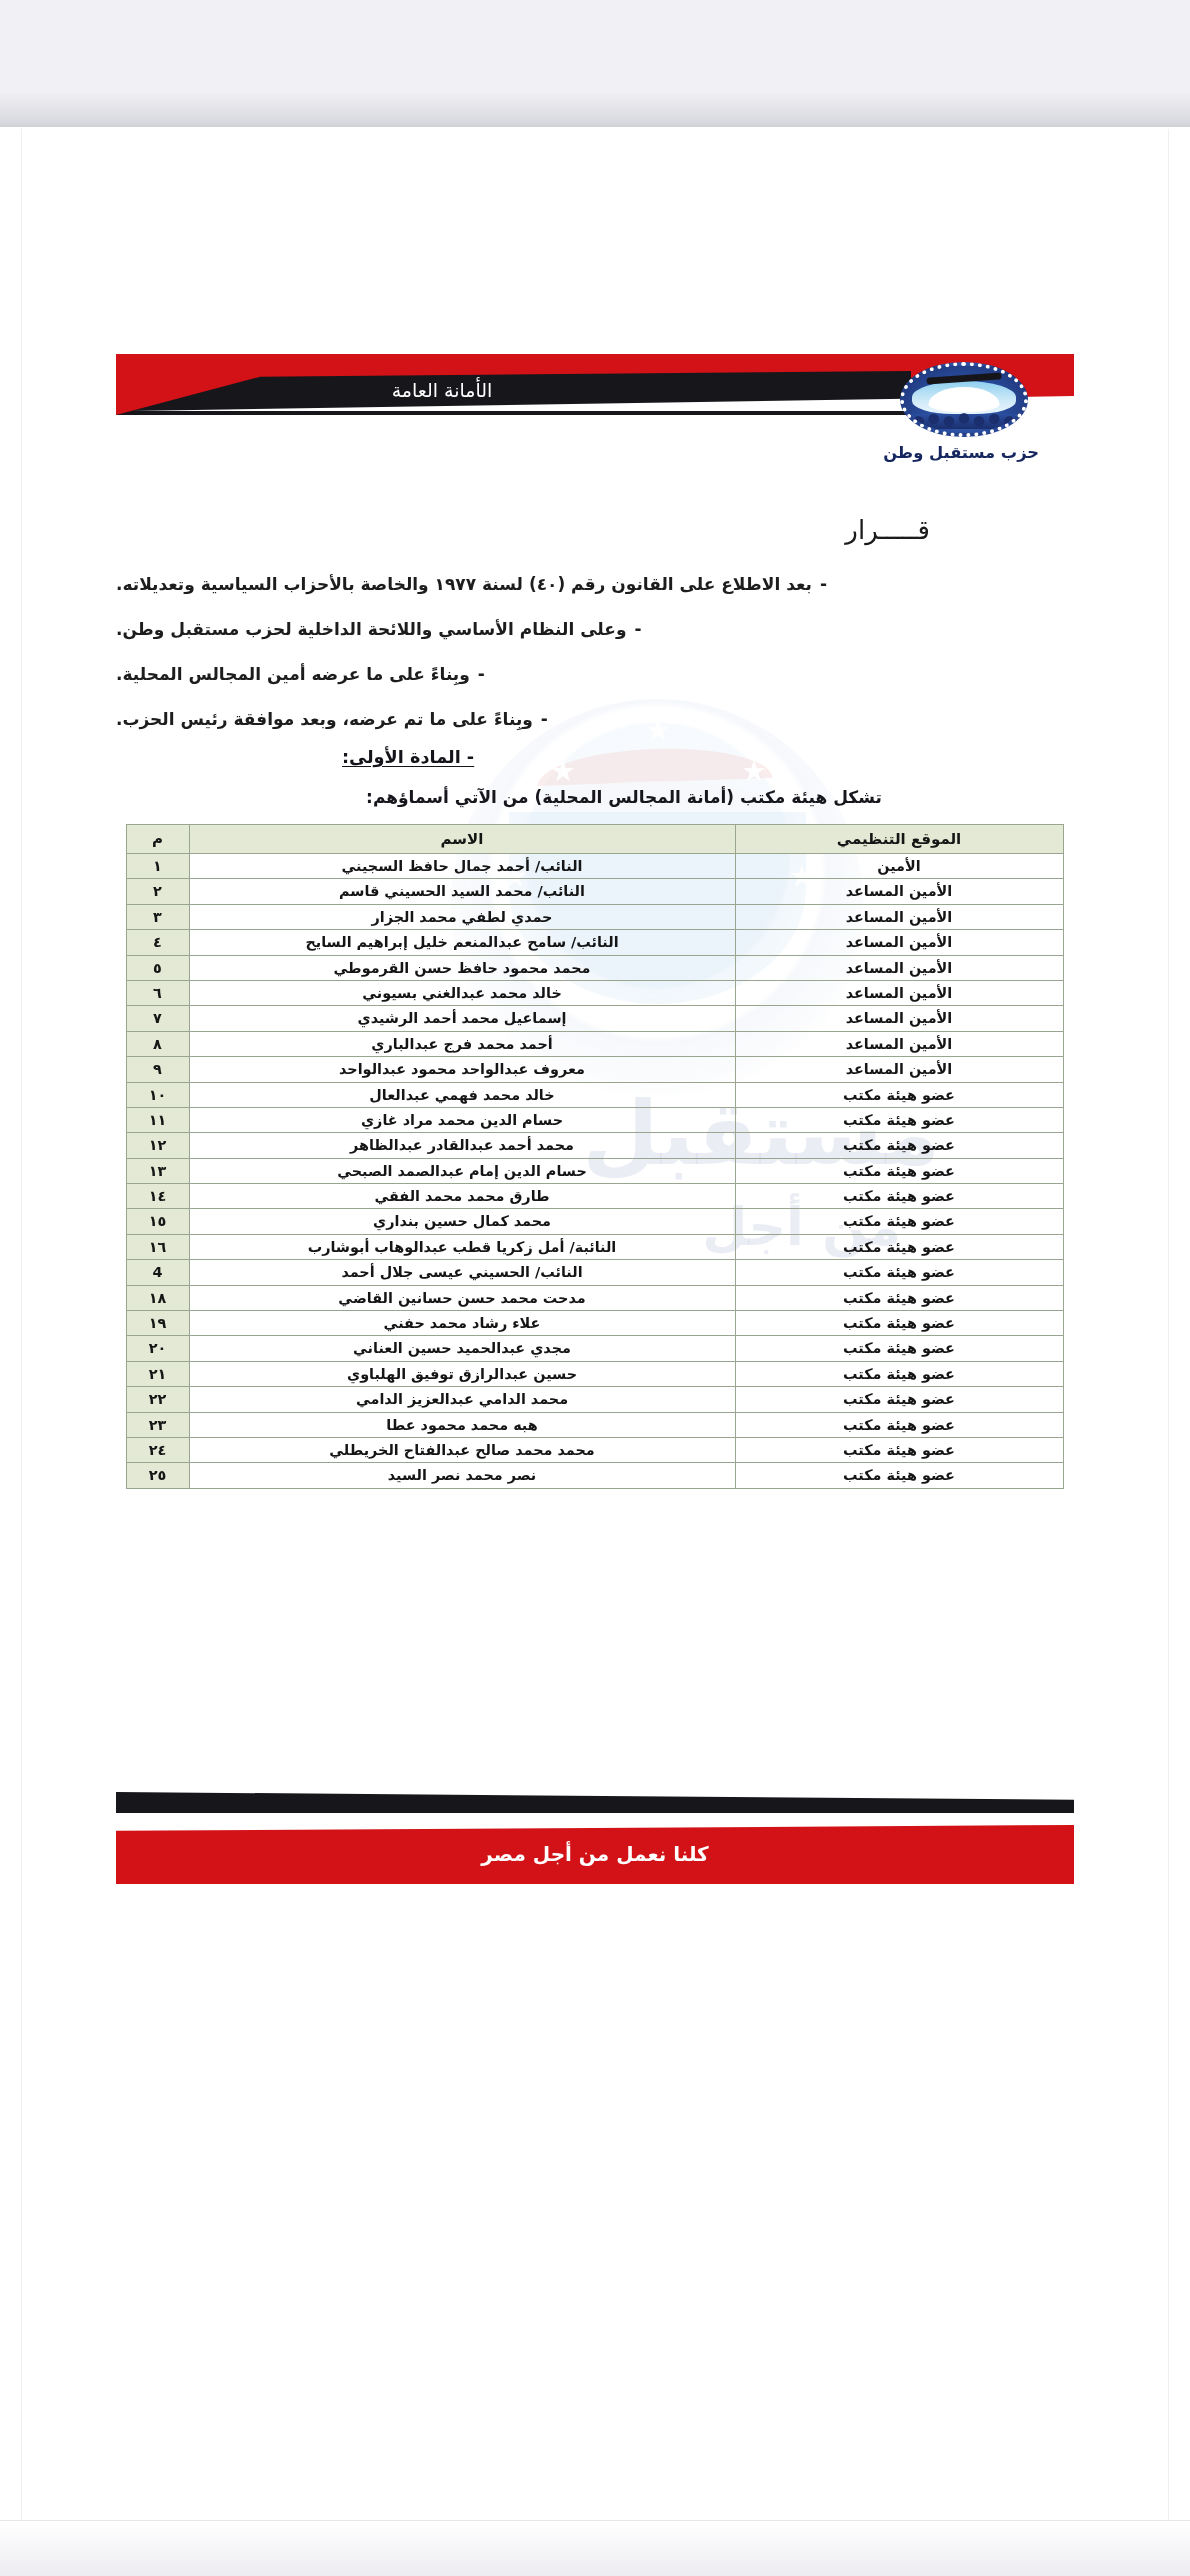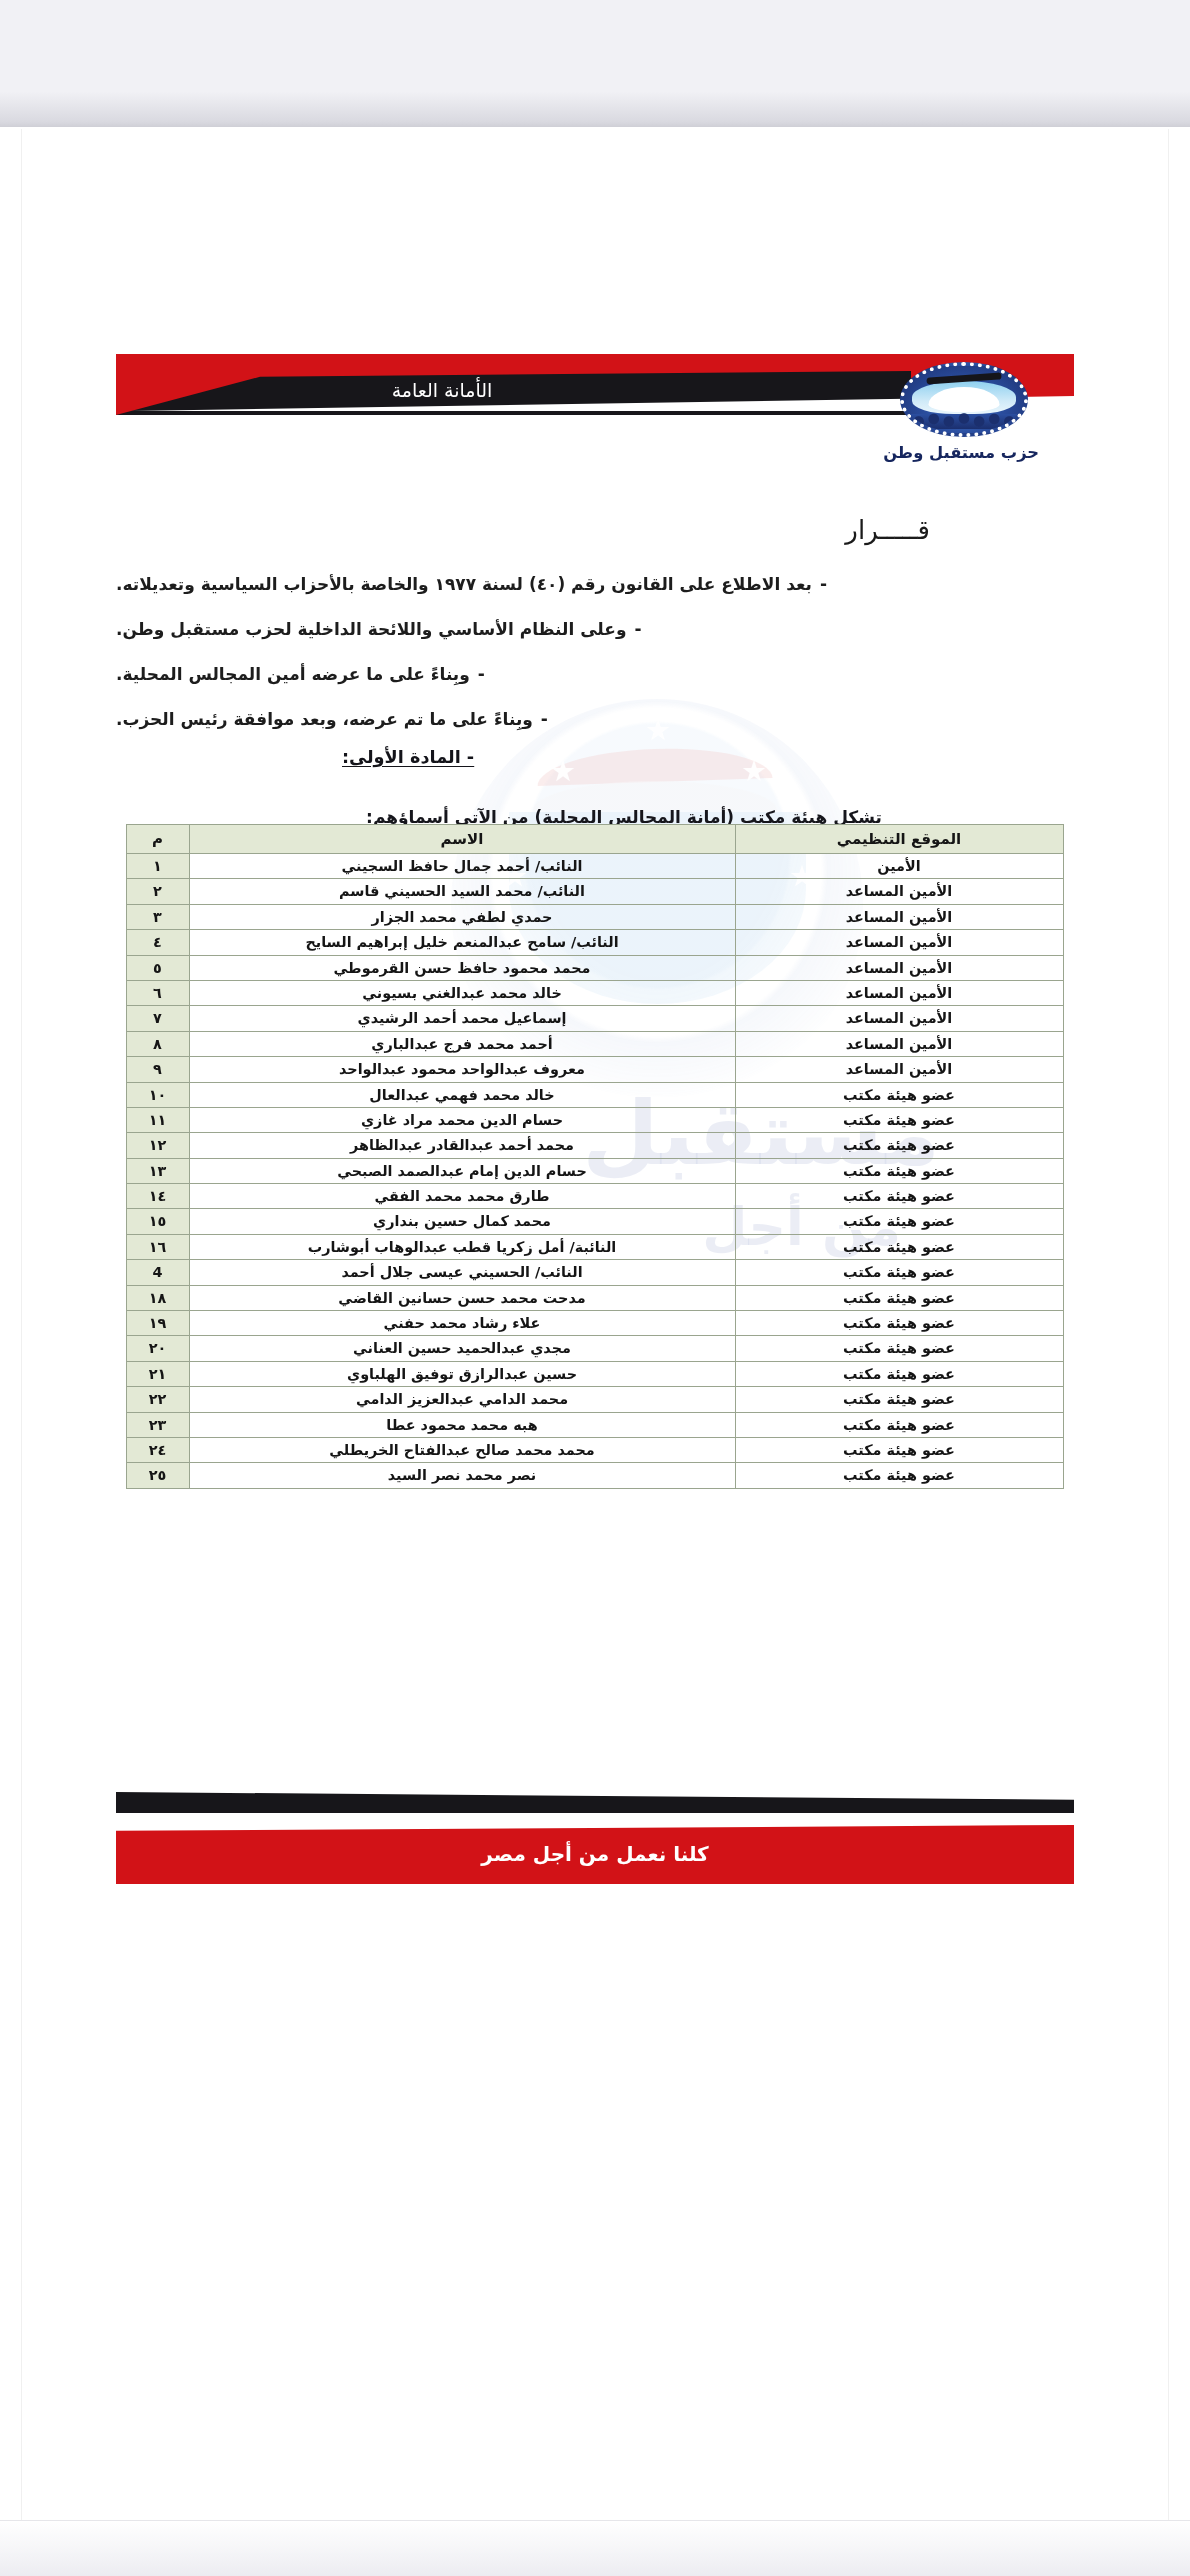--- a/index.html
+++ b/index.html
@@ -252,21 +252,20 @@
     top: 433px;
     right: 0;
     width: 958px;
     direction: rtl;
     text-align: center;
     padding-left: 58px;
     box-sizing: border-box;
     font-size: 17px;
     font-weight: bold;
     color: #16161c;
-    margin-top: 20px;
   }
 
   
   .watermark {
     position: absolute;
     top: 345px;
     right: 115px;
     width: 671px;
     height: 709px;
     z-index: 0;

